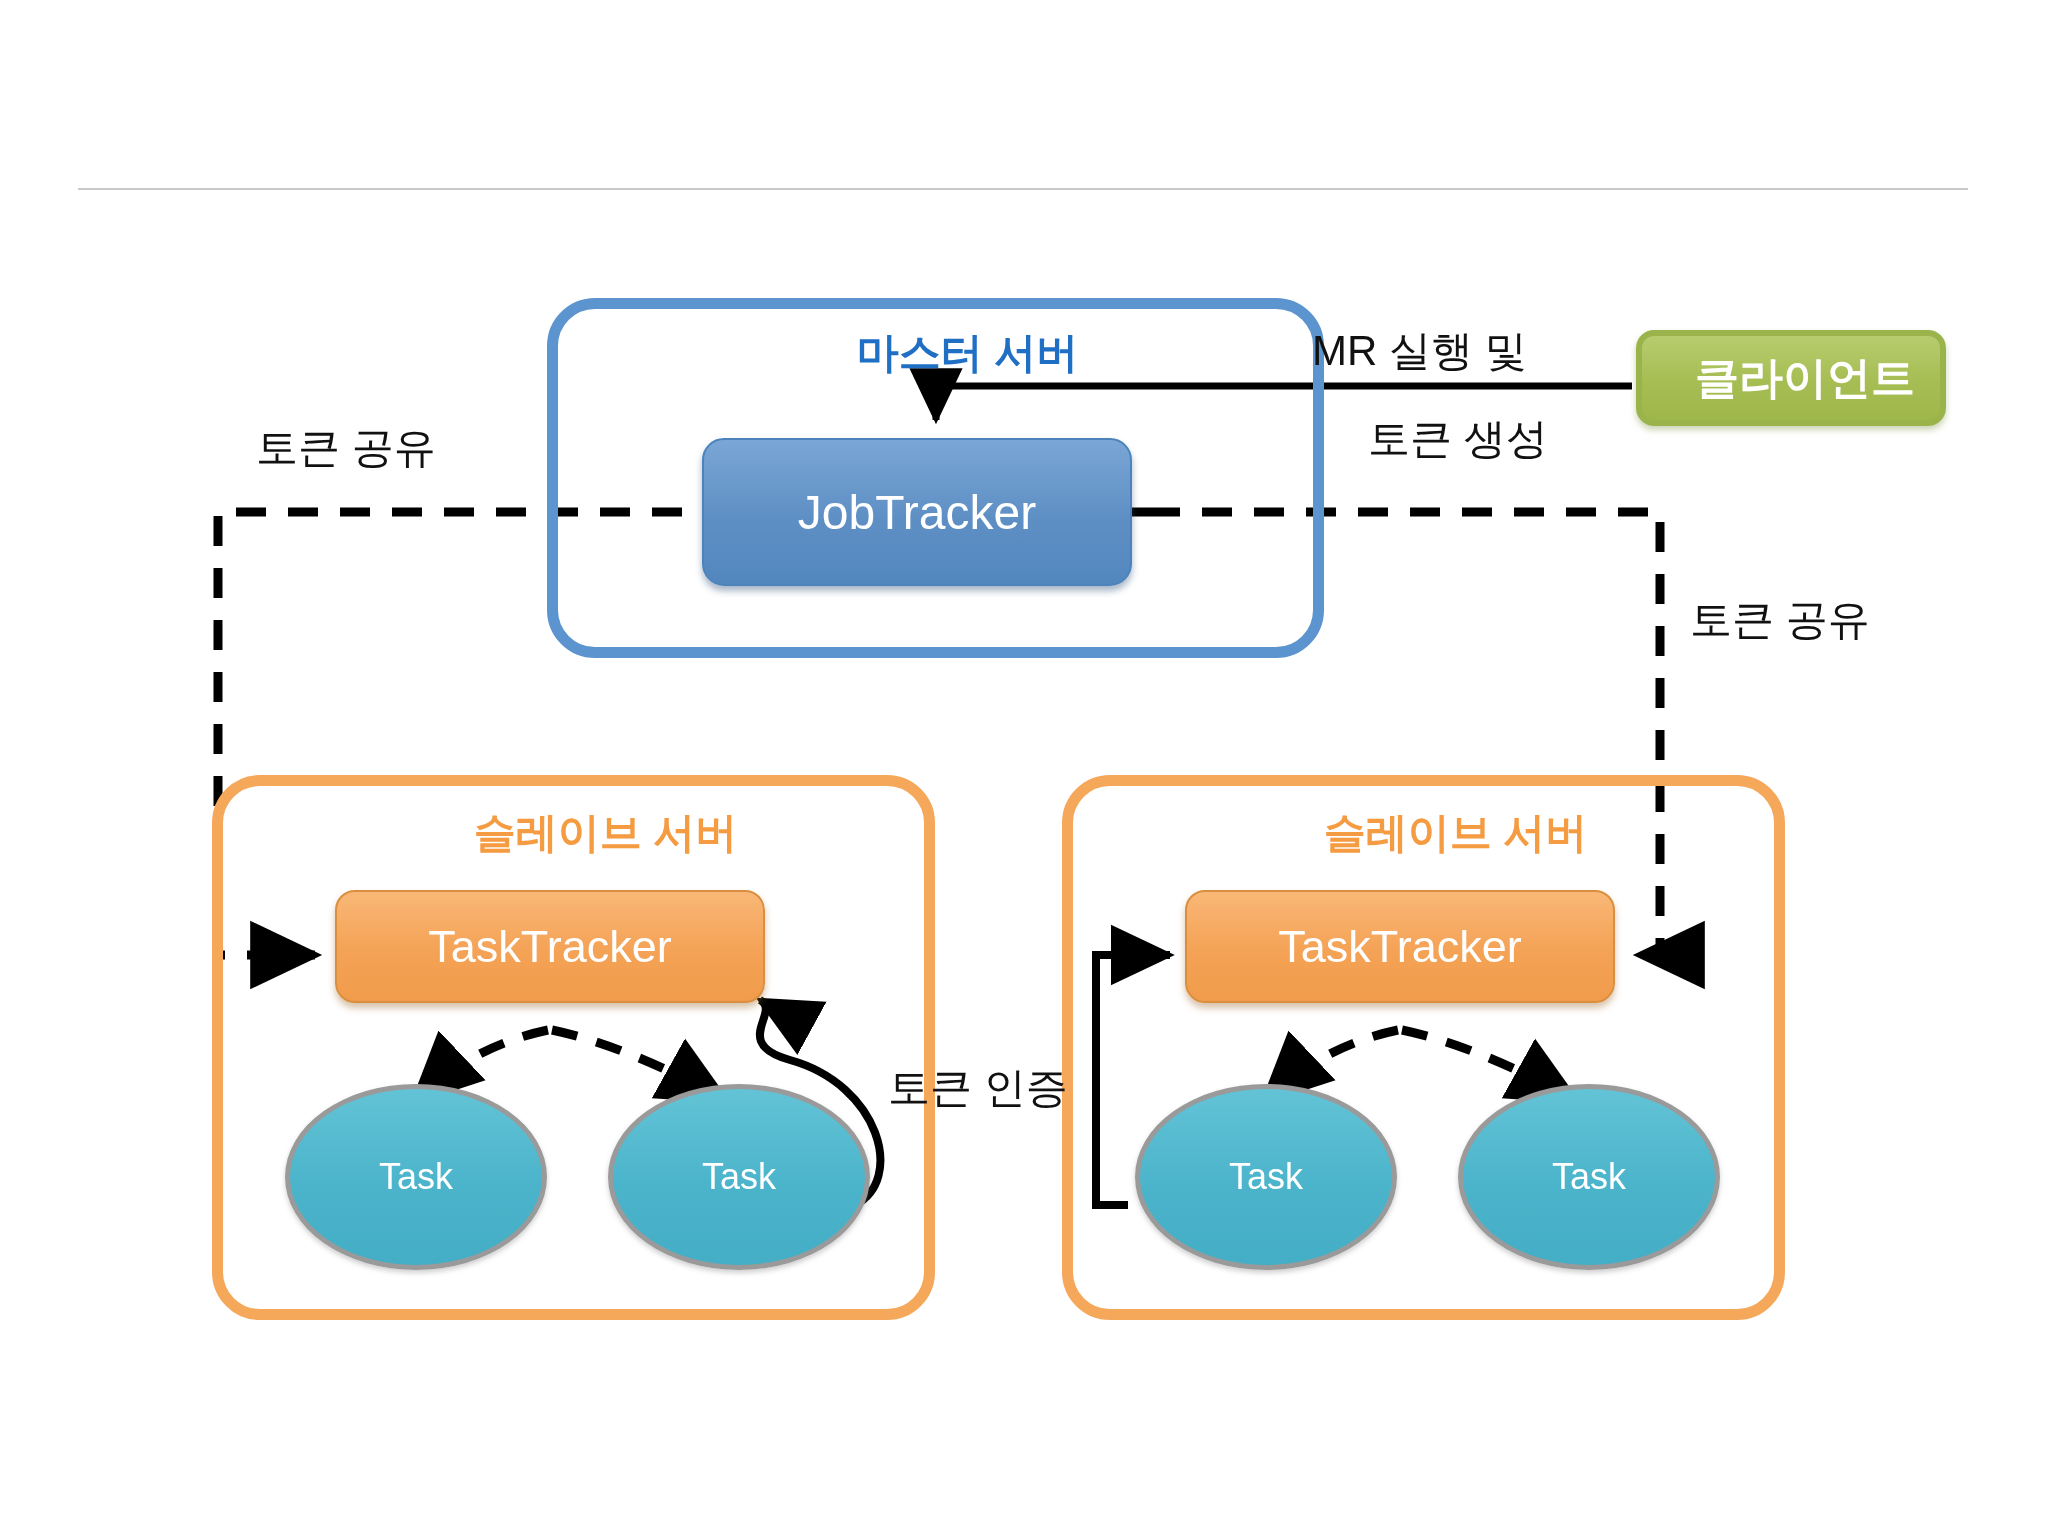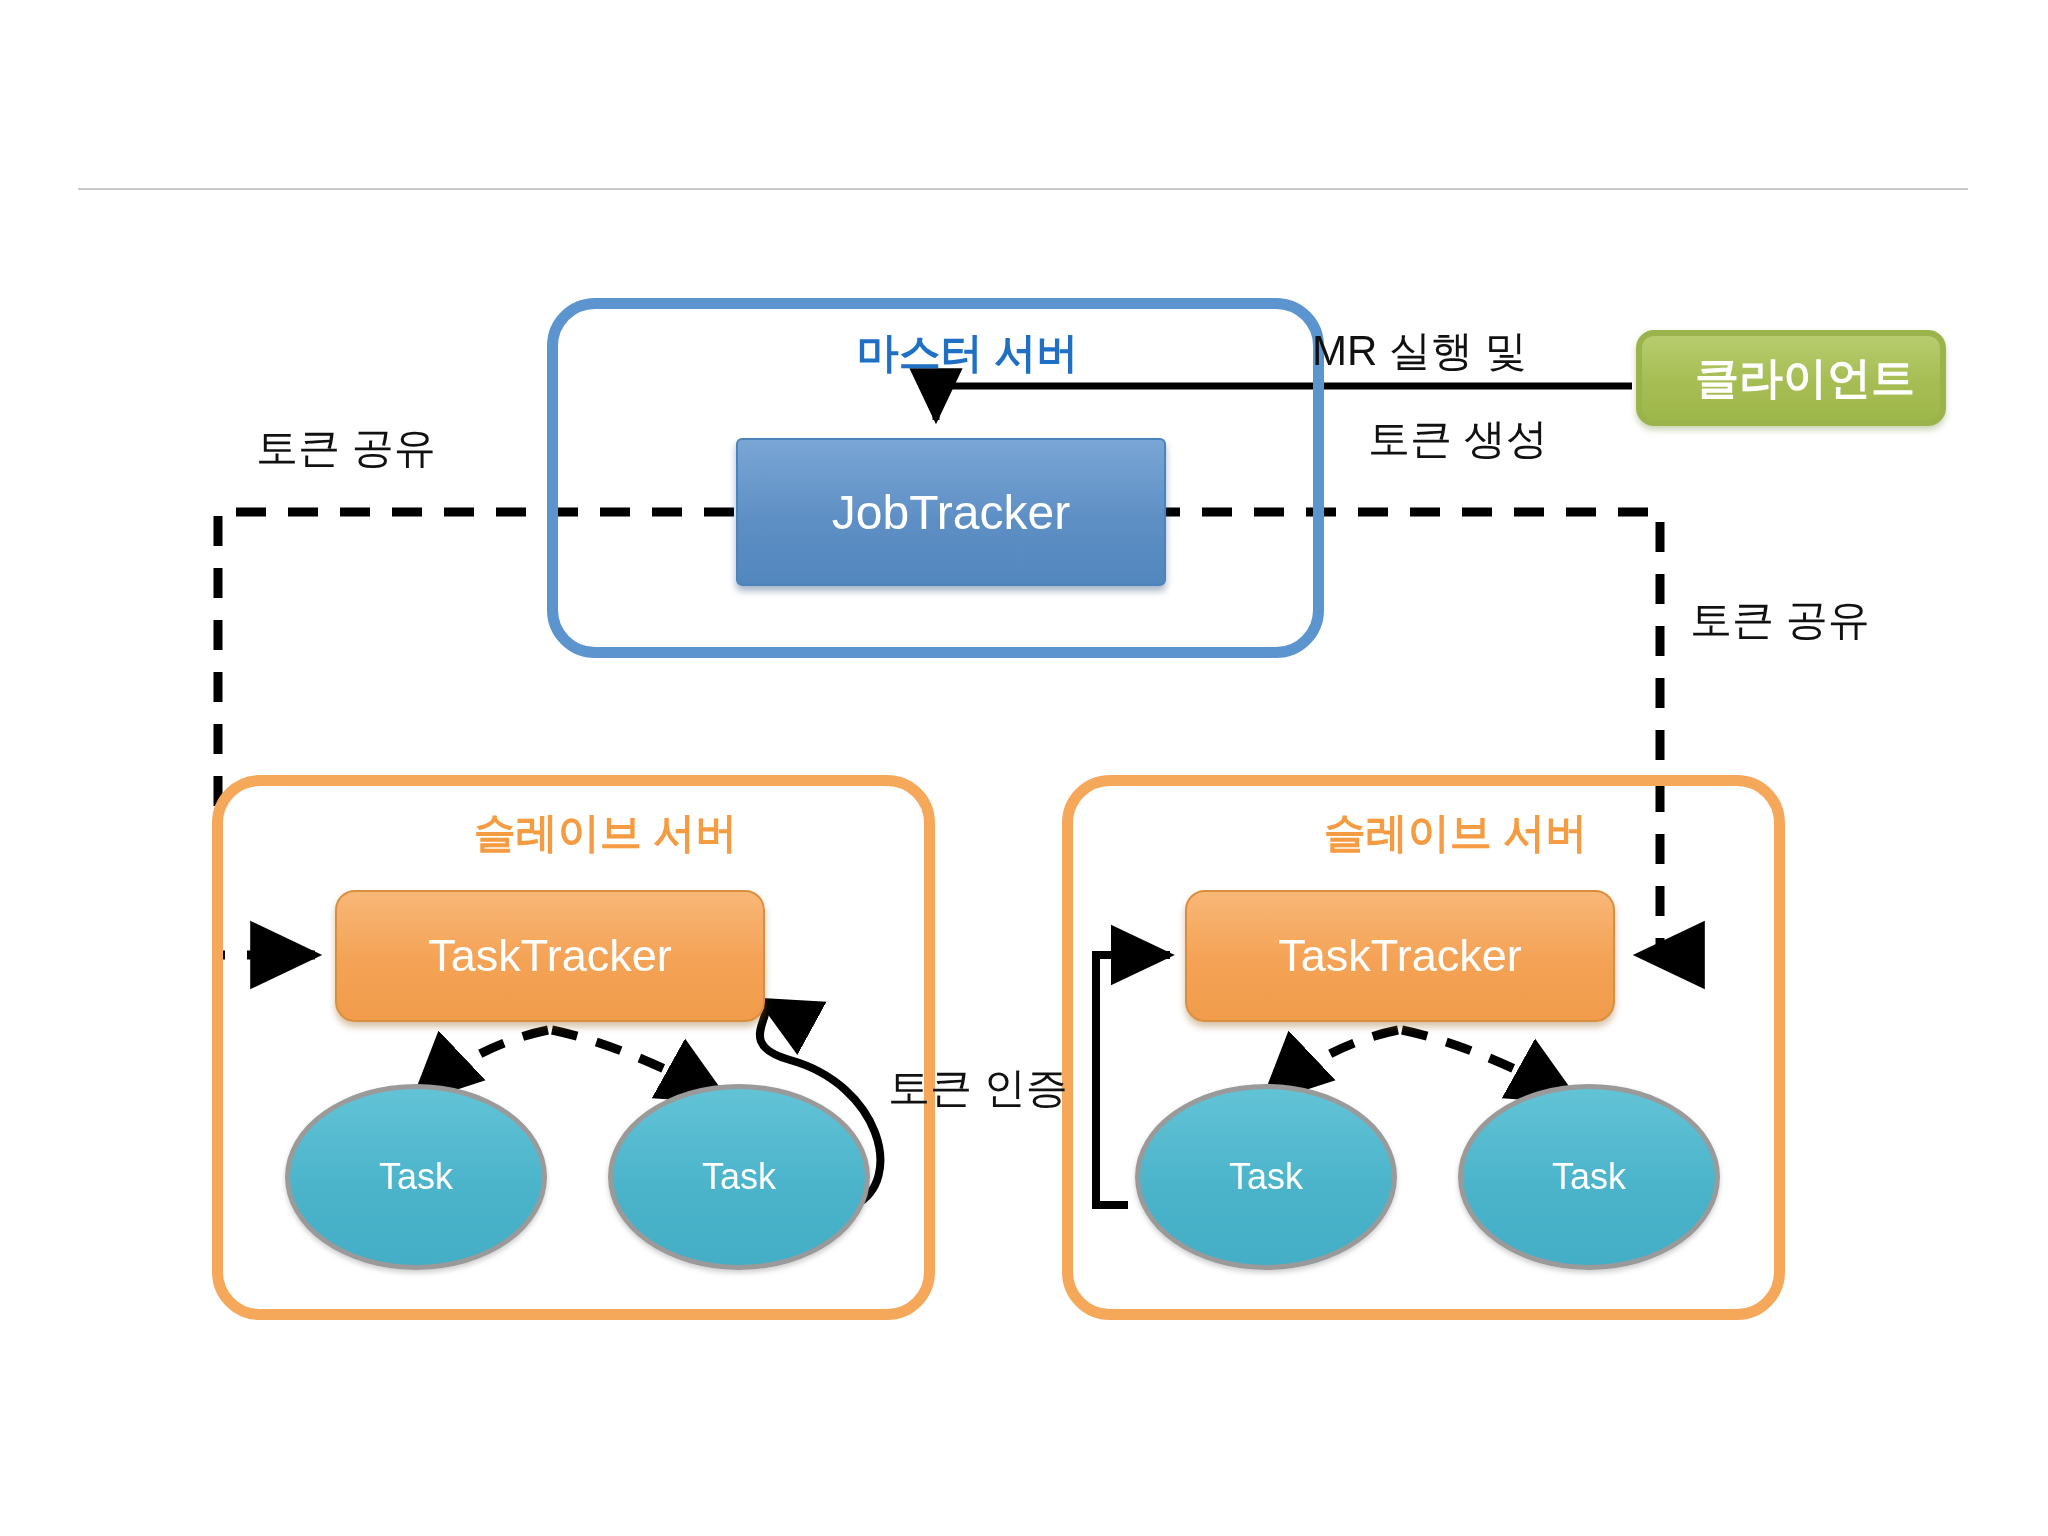--- a/index.html
+++ b/index.html
@@ -130,35 +130,35 @@
     position: absolute;
     box-sizing: border-box;
     display: flex;
     align-items: center;
     justify-content: center;
     color: #ffffff;
     white-space: nowrap;
   }
 
   #jobtracker-node {
-    left: 736px;
+    left: 702px;
     top: 438px;
     width: 430px;
     height: 148px;
-    border-radius: 6px;
+    border-radius: 22px;
     background: linear-gradient(180deg, #7AA6D6 0%, #5E8FC4 55%, #5287BE 100%);
     border: 2px solid #4C83BA;
     box-shadow: 0 5px 7px rgba(60,90,130,0.45);
     font-size: 48px;
   }
 
   .tasktracker-node {
     top: 890px;
     width: 430px;
-    height: 132px;
+    height: 113px;
     border-radius: 20px;
     background: linear-gradient(180deg, #F9B777 0%, #F4A255 55%, #F19C4C 100%);
     border: 2px solid #D98F3F;
     box-shadow: 0 5px 7px rgba(160,110,50,0.42);
     font-size: 45px;
   }
   #tasktracker-node-left  { left: 335px; }
   #tasktracker-node-right { left: 1185px; }
 
   .task-node {

